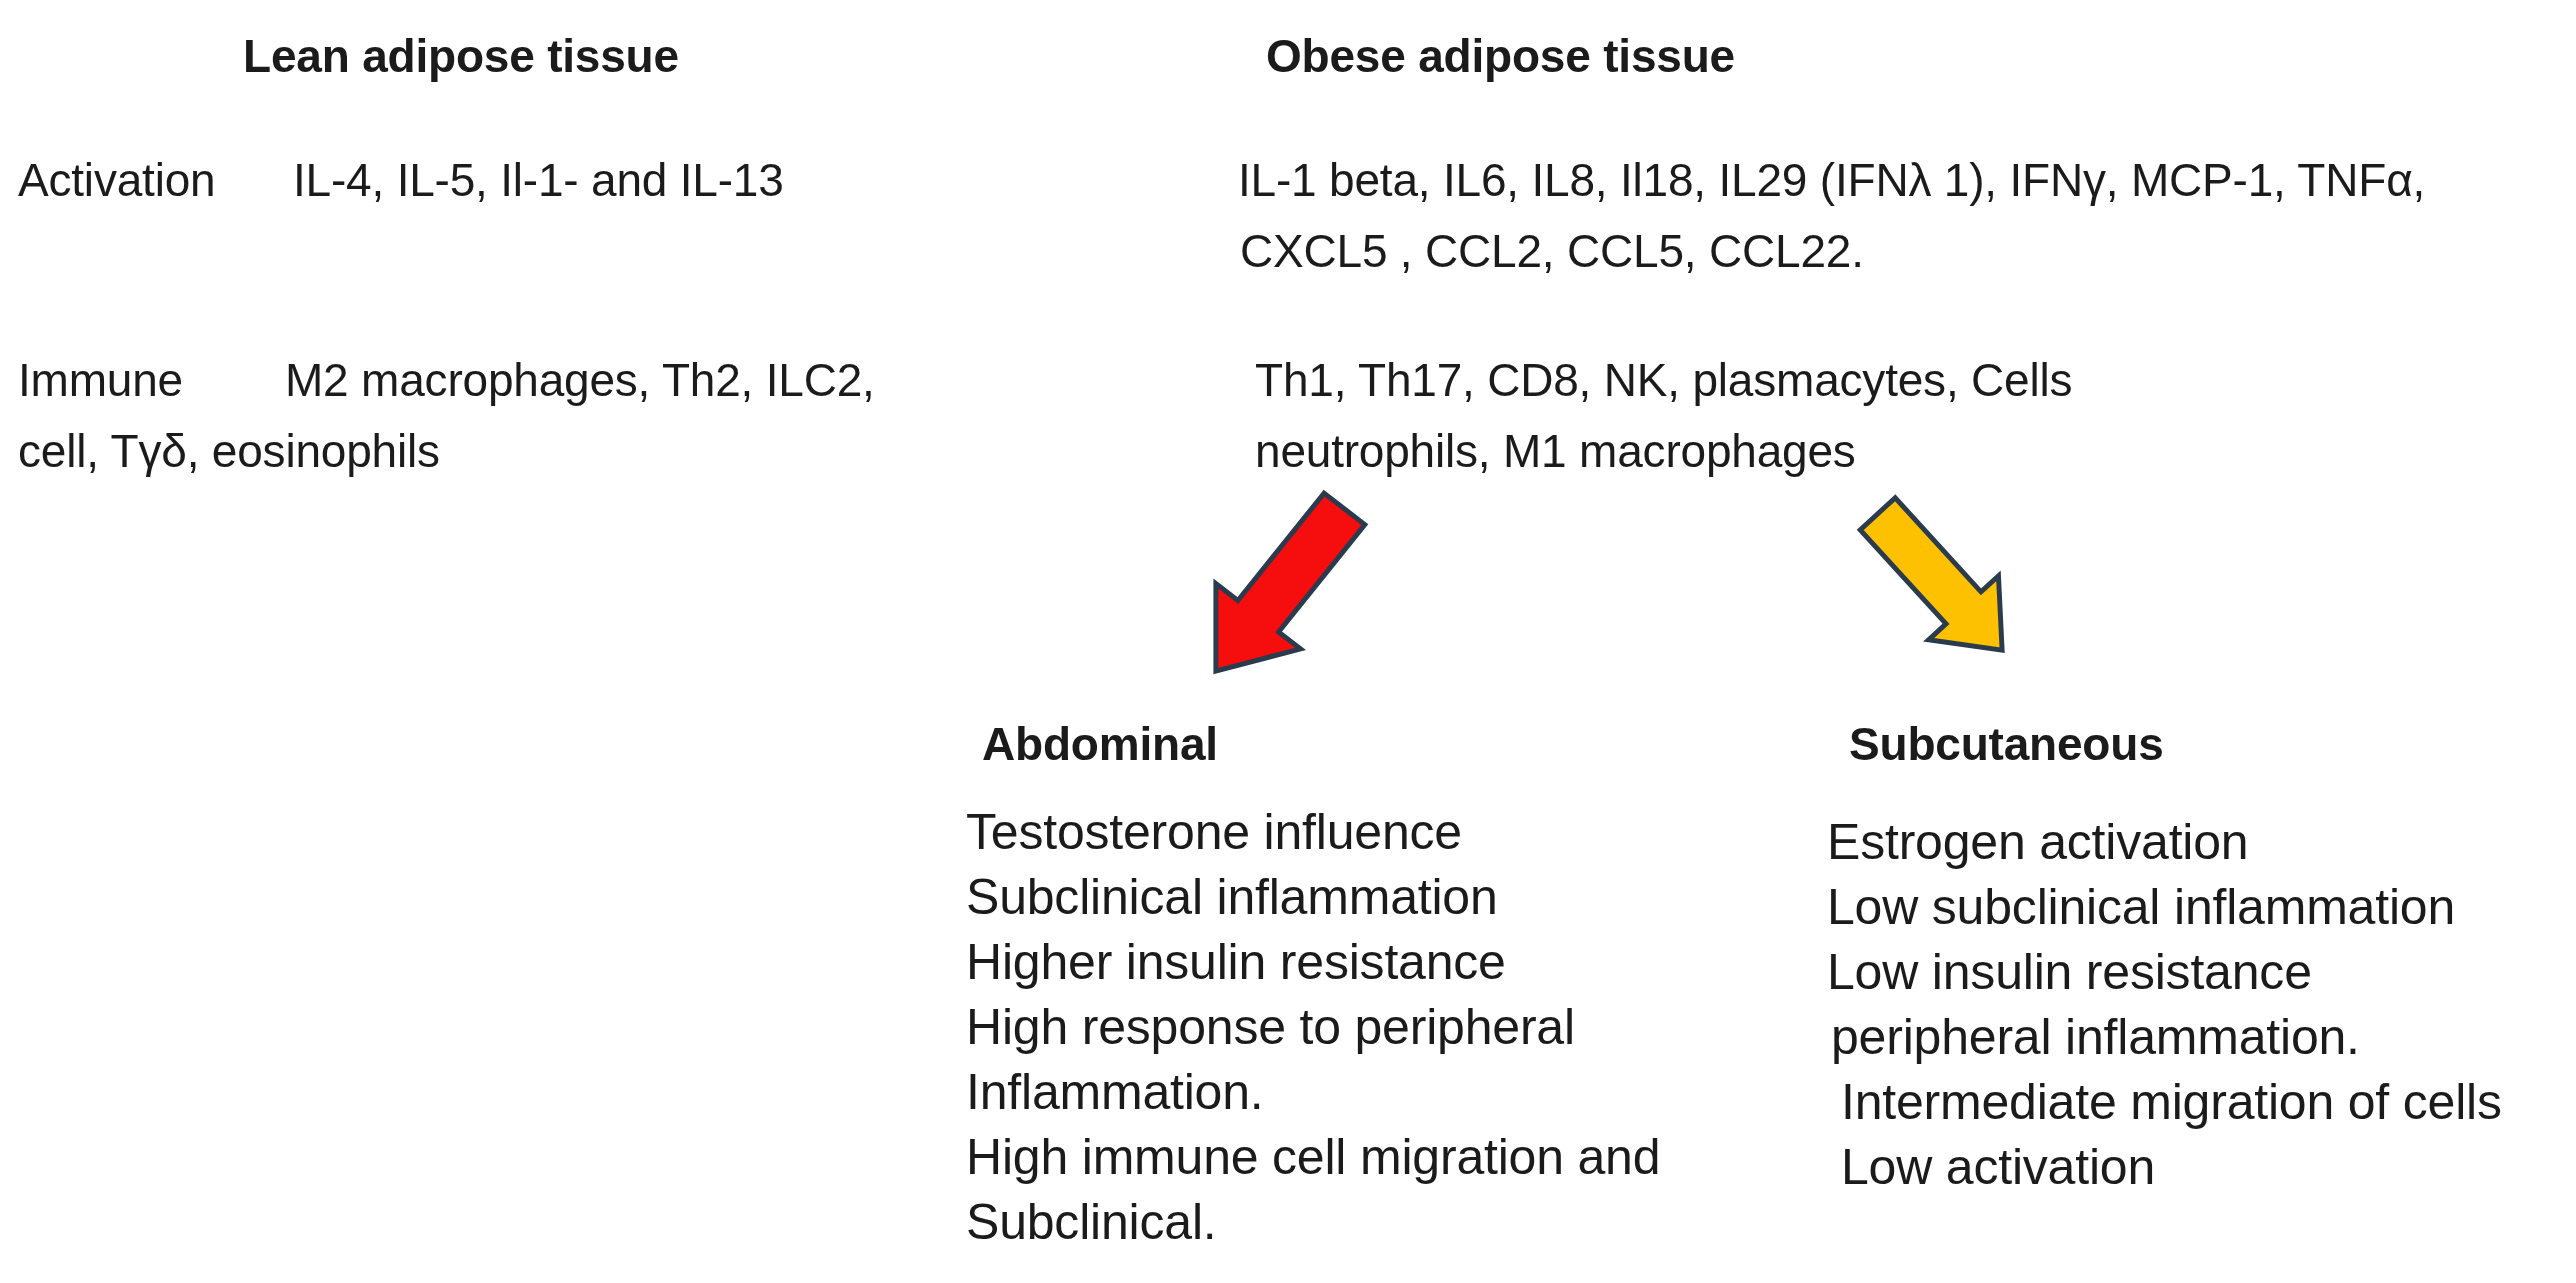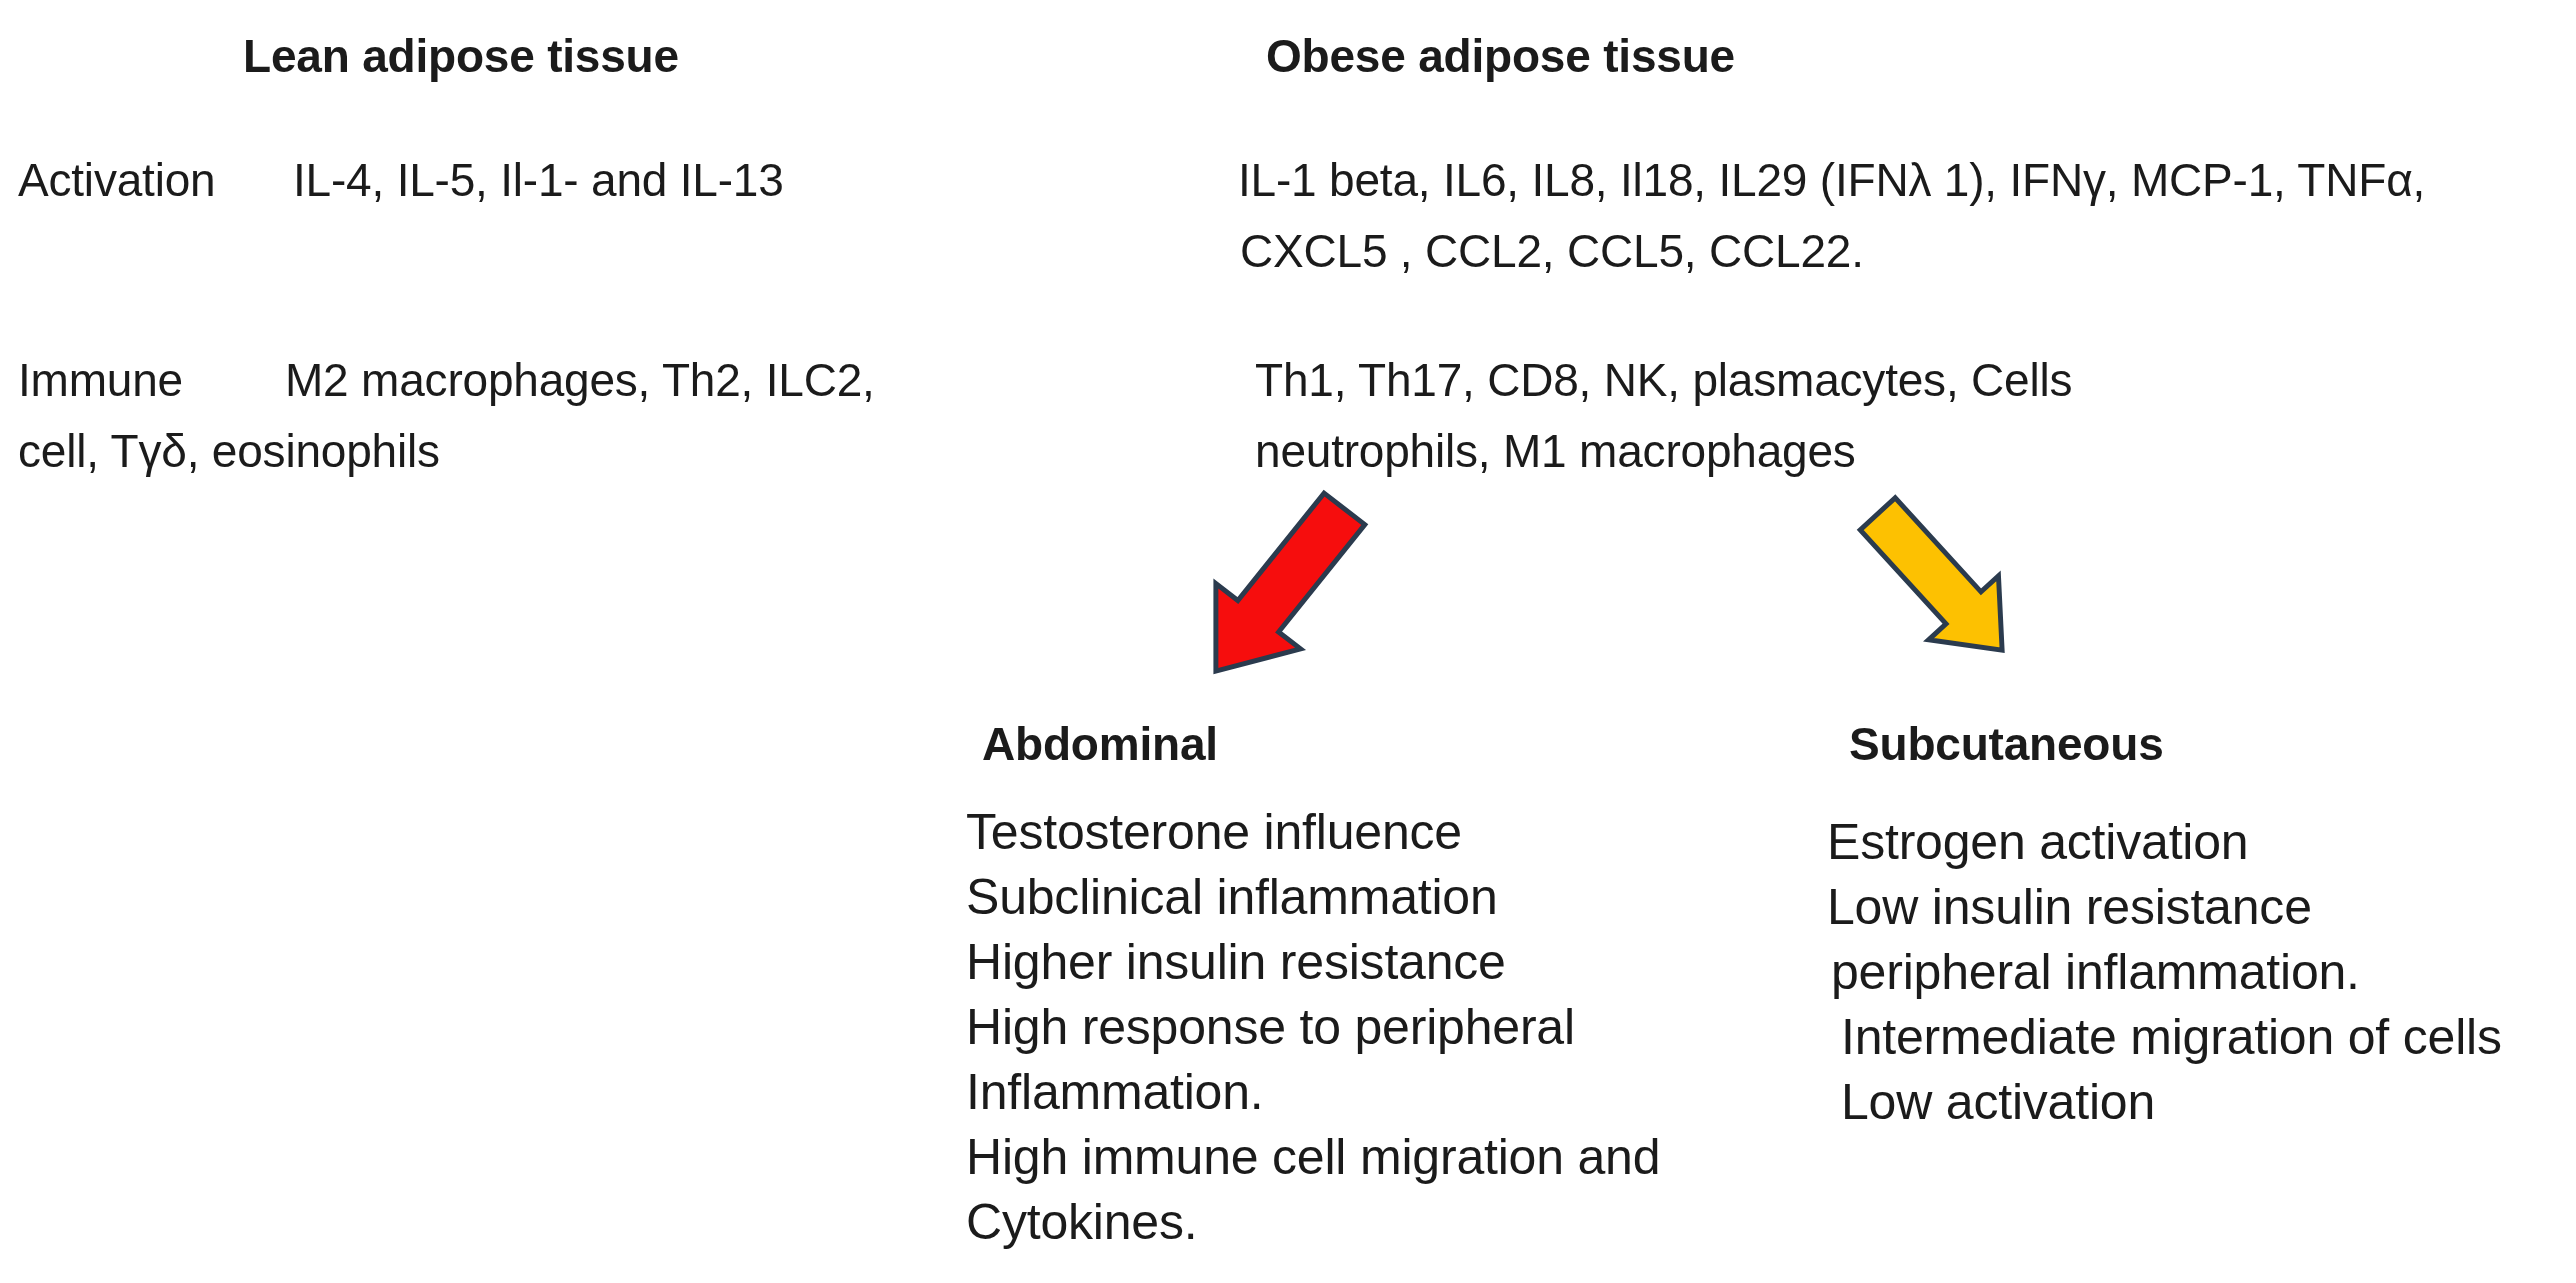--- a/index.html
+++ b/index.html
@@ -50,24 +50,25 @@
 </div>
 
 <div class="abs t bold" style="left:982px; top:715px;">Abdominal</div>
 <div class="abs list" style="left:966px; top:800px;">
   <div>Testosterone influence</div>
   <div>Subclinical inflammation</div>
   <div>Higher insulin resistance</div>
   <div>High response to peripheral</div>
   <div>Inflammation.</div>
   <div>High immune cell migration and</div>
-  <div>Cytokines.</div>
+  <div>Subclinical.</div>
 </div>
 
 <div class="abs t bold" style="left:1849px; top:715px;">Subcutaneous</div>
 <div class="abs list" style="left:1827px; top:810px;">
   <div>Estrogen activation</div>
+  <div>Low subclinical inflammation</div>
   <div>Low insulin resistance</div>
   <div class="ind" style="padding-left:4px;">peripheral inflammation.</div>
   <div class="ind">Intermediate migration of cells</div>
   <div class="ind">Low activation</div>
 </div>
 
 
 </body></html>

